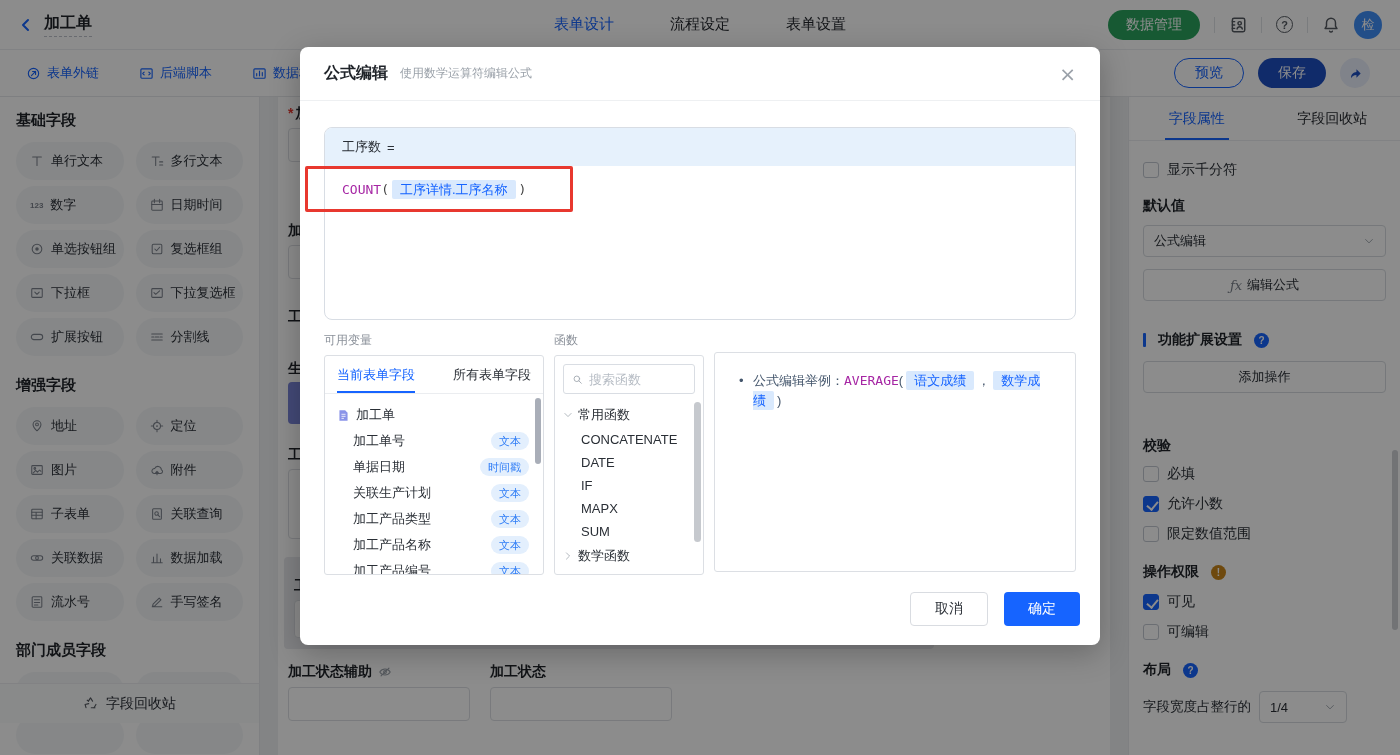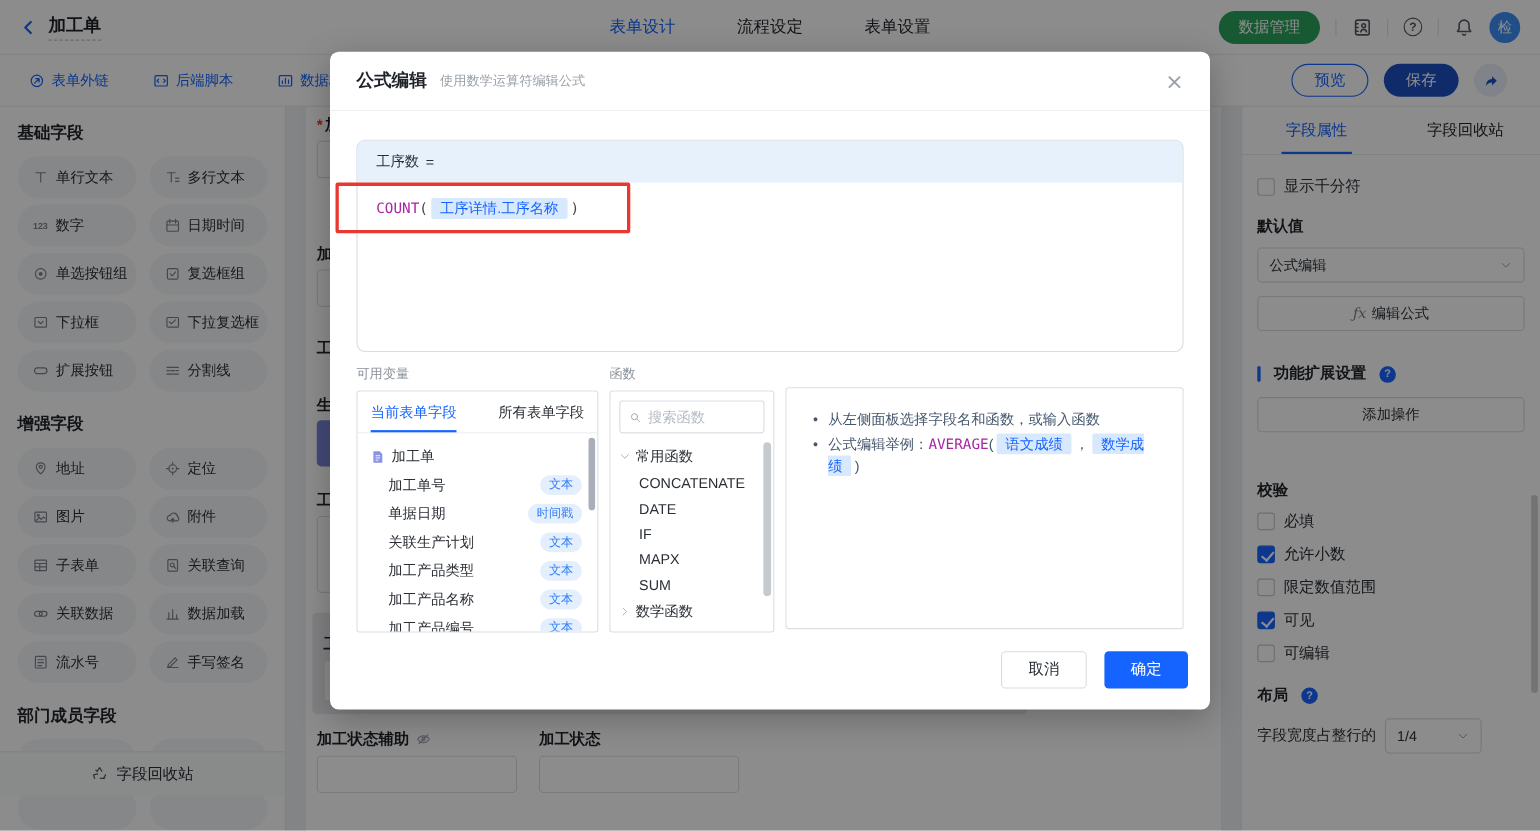--- a/index.html
+++ b/index.html
@@ -455,20 +455,24 @@
     </div>
     <div class="cb-row">
       <span class="cb on"></span>
       <span>允许小数</span>
     </div>
     <div class="cb-row">
       <span class="cb"></span>
       <span>限定数值范围</span>
     </div>
 
+    <div class="sec-head" style="margin-top:20px">
+      <span>操作权限</span>
+      <span class="badge-w">!</span>
+    </div>
     <div class="cb-row" style="margin-top:12px">
       <span class="cb on"></span>
       <span>可见</span>
     </div>
     <div class="cb-row">
       <span class="cb"></span>
       <span>可编辑</span>
     </div>
 
     <div class="sec-head" style="margin-top:20px">
@@ -585,21 +589,20 @@
 
             <span>文本函数</span>
           </div>
           <div class="f-scroll"></div>
         </div>
       </div>
 
       <div class="help-col">
         <div class="col-label">&nbsp;</div>
         <div class="mbox help-box">
-          <div class="help-li">从左侧面板选择字段名和函数，或输入函数</div>
           <div class="help-li">
             <span>公式编辑举例：</span><span class="fn-name" style="font-family:'DejaVu Sans Mono',monospace">AVERAGE</span><span>(</span><span class="chip">语文成绩</span><span>，</span><span class="chip">数学成绩</span><span>)</span>
           </div>
         </div>
       </div>
 
     </div>
   </div>
 
   <div class="m-footer">

